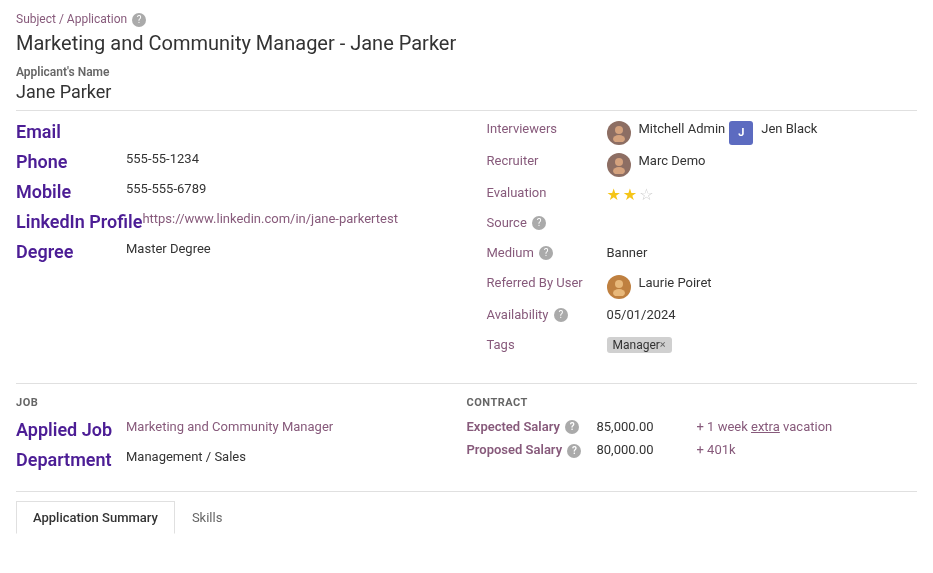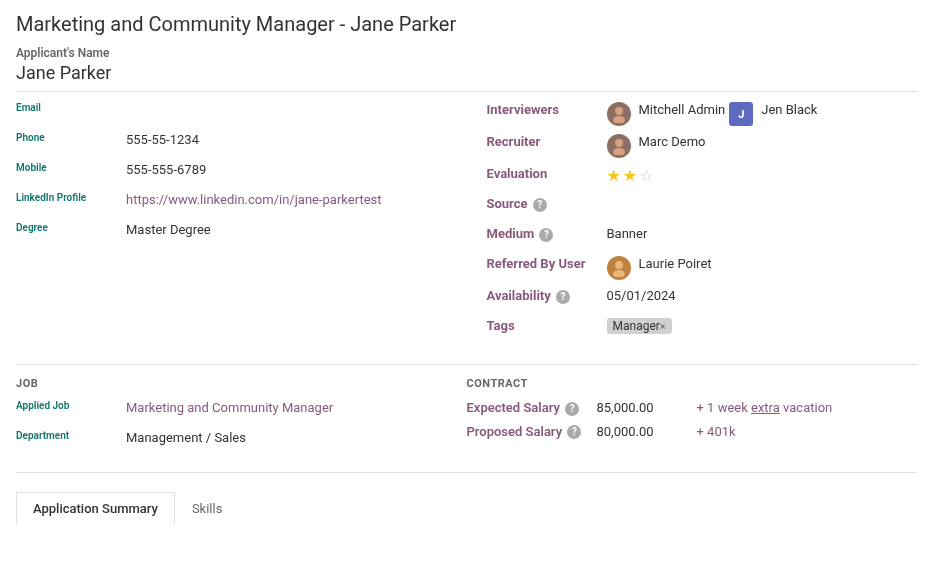--- a/index.html
+++ b/index.html
@@ -65,43 +65,43 @@
       margin-bottom: 16px;
     }
     .field-row {
       display: flex;
       align-items: flex-start;
       margin-bottom: 8px;
       min-height: 22px;
     }
     .field-label {
       font-weight: 600;
-      font-size: 10px;
-      color: #0f766e;
+      font-size: 18px;
+      color: #4c1d95;
       min-width: 110px;
       flex-shrink: 0;
     }
     .field-value {
       color: #333;
       font-size: 13px;
       flex: 1;
     }
     .field-value a {
       color: #875a7b;
       text-decoration: none;
     }
     .field-value.accent {
       color: #875a7b;
     }
     .right-section {
       padding-left: 20px;
       border-left: none;
     }
     .right-field-label {
-      font-weight: 700;
+      font-weight: 400;
       font-size: 13px;
       color: #875a7b;
       min-width: 120px;
       flex-shrink: 0;
     }
     .avatars {
       display: flex;
       align-items: flex-start;
       gap: 4px;
     }
@@ -177,21 +177,21 @@
     }
     .tab {
       padding: 8px 16px;
       font-size: 13px;
       cursor: pointer;
       border: 1px solid transparent;
       border-bottom: none;
       color: #333;
       background: #fff;
       position: relative;
-      top: 19px;
+      top: 9px;
     }
     .tab.active {
       border-color: #e0e0e0;
       border-bottom: 1px solid #fff;
       background: #fff;
       font-weight: 500;
     }
     .tab:not(.active) {
       color: #666;
     }
@@ -229,20 +229,26 @@
       width: 24px; height: 24px;
       display: flex; align-items: center; justify-content: center;
       color: #fff; font-size: 10px; font-weight: 600;
     }
   </style>
 </head>
 <body>
 
 <div class="page">
 
+  <div class="breadcrumb">
+    <span>Subject</span>
+    <span>/</span>
+    <a href="#">Application</a>
+    <span class="help-icon">?</span>
+  </div>
 
   <h1>Marketing and Community Manager - Jane Parker</h1>
 
   <div class="applicant-name-label">Applicant's Name</div>
   <div class="applicant-name">Jane Parker</div>
 
   <div class="main-grid">
 
     <div class="left-col">
       <div class="field-row">

